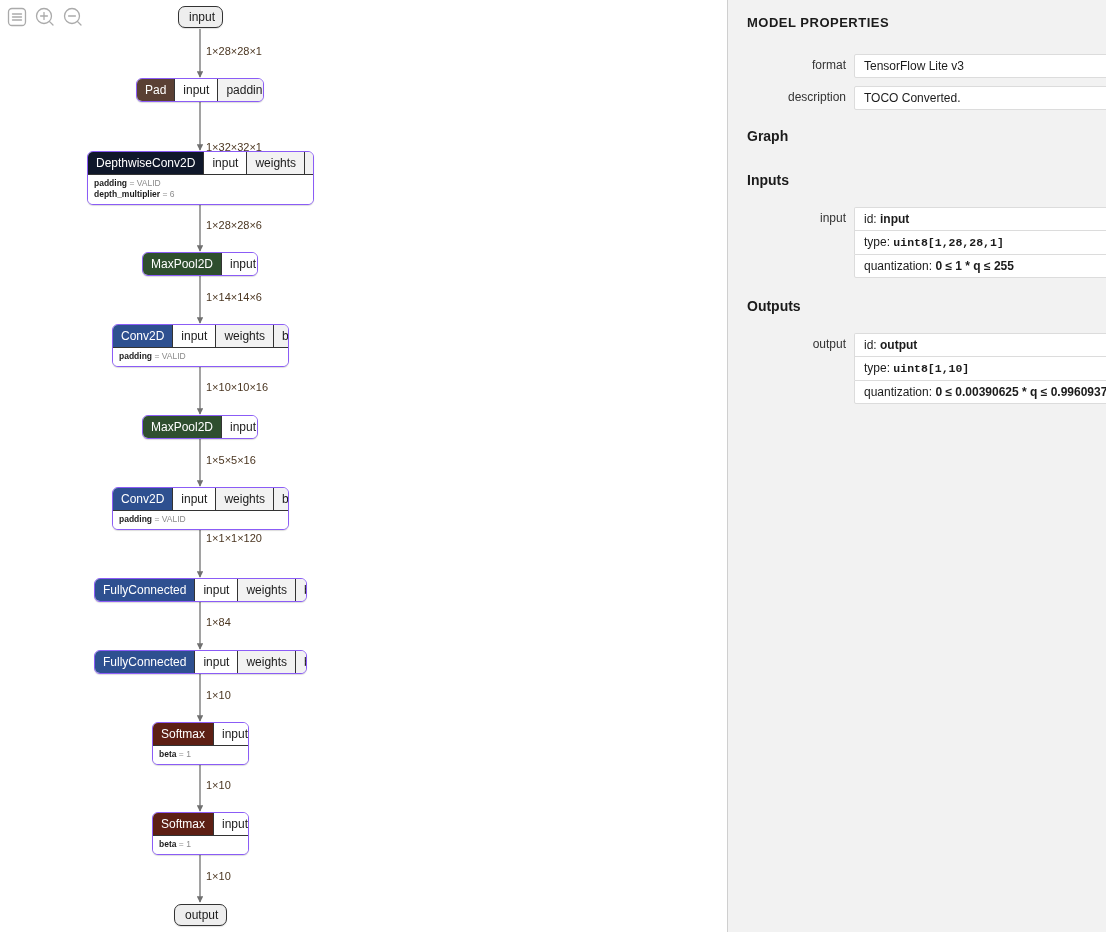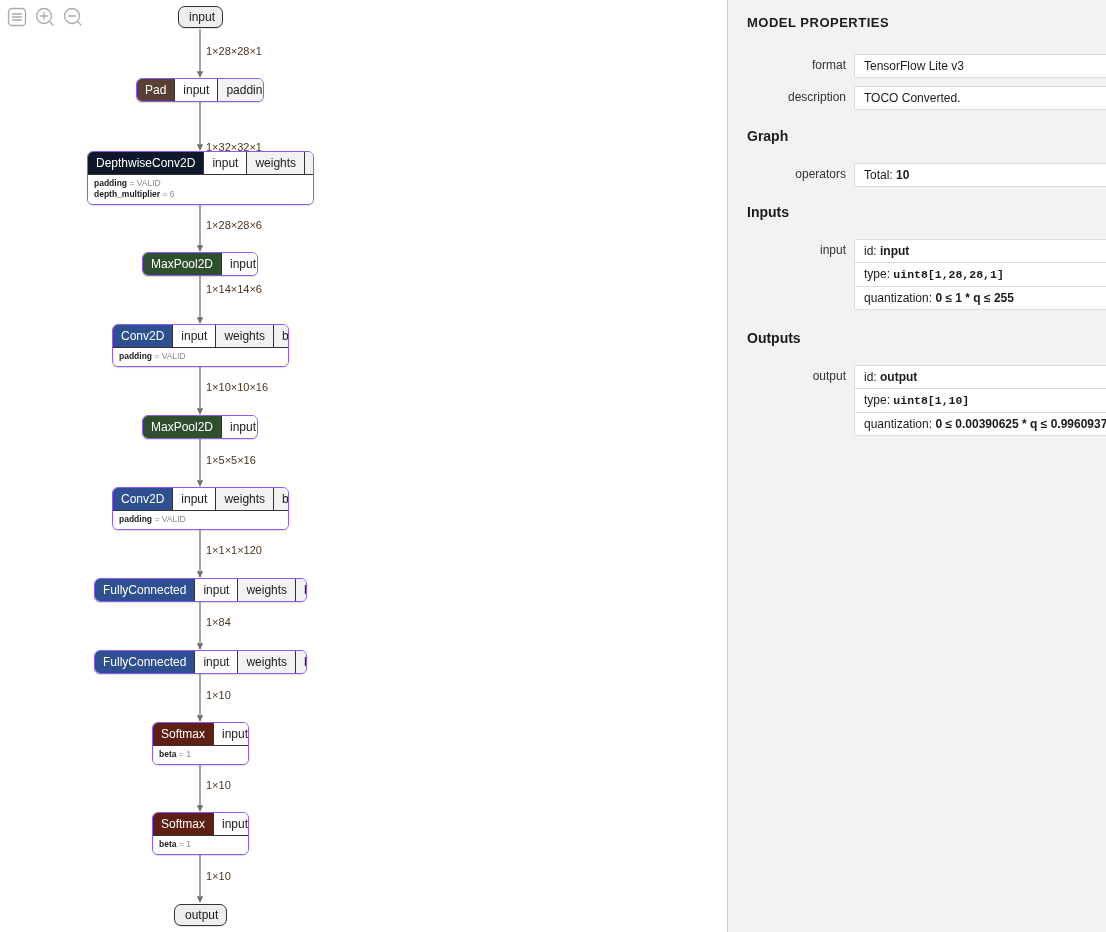--- a/index.html
+++ b/index.html
@@ -345,24 +345,24 @@
       </div>
     </div>
 
     <div class="term-node" style="left:174px; top:904px; width:53px;">
       <span>output</span>
     </div>
 
     <div class="edge-label" style="left:206px; top:45px;">1×28×28×1</div>
     <div class="edge-label" style="left:206px; top:117px;margin-top:24px;">1×32×32×1</div>
     <div class="edge-label" style="left:206px; top:219px;">1×28×28×6</div>
-    <div class="edge-label" style="left:206px; top:283px;">1×14×14×6</div>
+    <div class="edge-label" style="left:206px; top:291px;">1×14×14×6</div>
     <div class="edge-label" style="left:206px; top:381px;">1×10×10×16</div>
     <div class="edge-label" style="left:206px; top:454px;">1×5×5×16</div>
-    <div class="edge-label" style="left:206px; top:544px;">1×1×1×120</div>
+    <div class="edge-label" style="left:206px; top:532px;">1×1×1×120</div>
     <div class="edge-label" style="left:206px; top:616px;">1×84</div>
     <div class="edge-label" style="left:206px; top:689px;">1×10</div>
     <div class="edge-label" style="left:206px; top:779px;">1×10</div>
     <div class="edge-label" style="left:206px; top:870px;">1×10</div>
 
     <div id="toolbar">
       <span class="tool-btn" title="menu">
         <svg width="22" height="22" viewBox="0 0 22 22">
           <rect x="2.5" y="2.5" width="17" height="17" rx="3.5" fill="#fff" stroke="#8a8a8a" stroke-width="1.3"></rect>
           <g stroke="#8a8a8a" stroke-width="1.3" stroke-linecap="round">
@@ -412,26 +412,20 @@
       <div class="prop-values">
         <div class="prop-box">TOCO Converted.</div>
       </div>
     </div>
 
     <div style="height:10px;"></div>
 
     <div class="section-head">Graph</div>
     <div style="height:19px;"></div>
 
-    <div class="prop-row">
-      <div class="prop-name">operators</div>
-      <div class="prop-values">
-        <div class="prop-box"><span>Total: </span><b>10</b></div>
-      </div>
-    </div>
 
     <div style="height:9px;"></div>
 
     <div class="section-head">Inputs</div>
     <div style="height:19px;"></div>
 
     <div class="prop-row">
       <div class="prop-name">input</div>
       <div class="prop-values prop-stack">
         <div class="prop-box"><span>id: </span><b>input</b></div>

